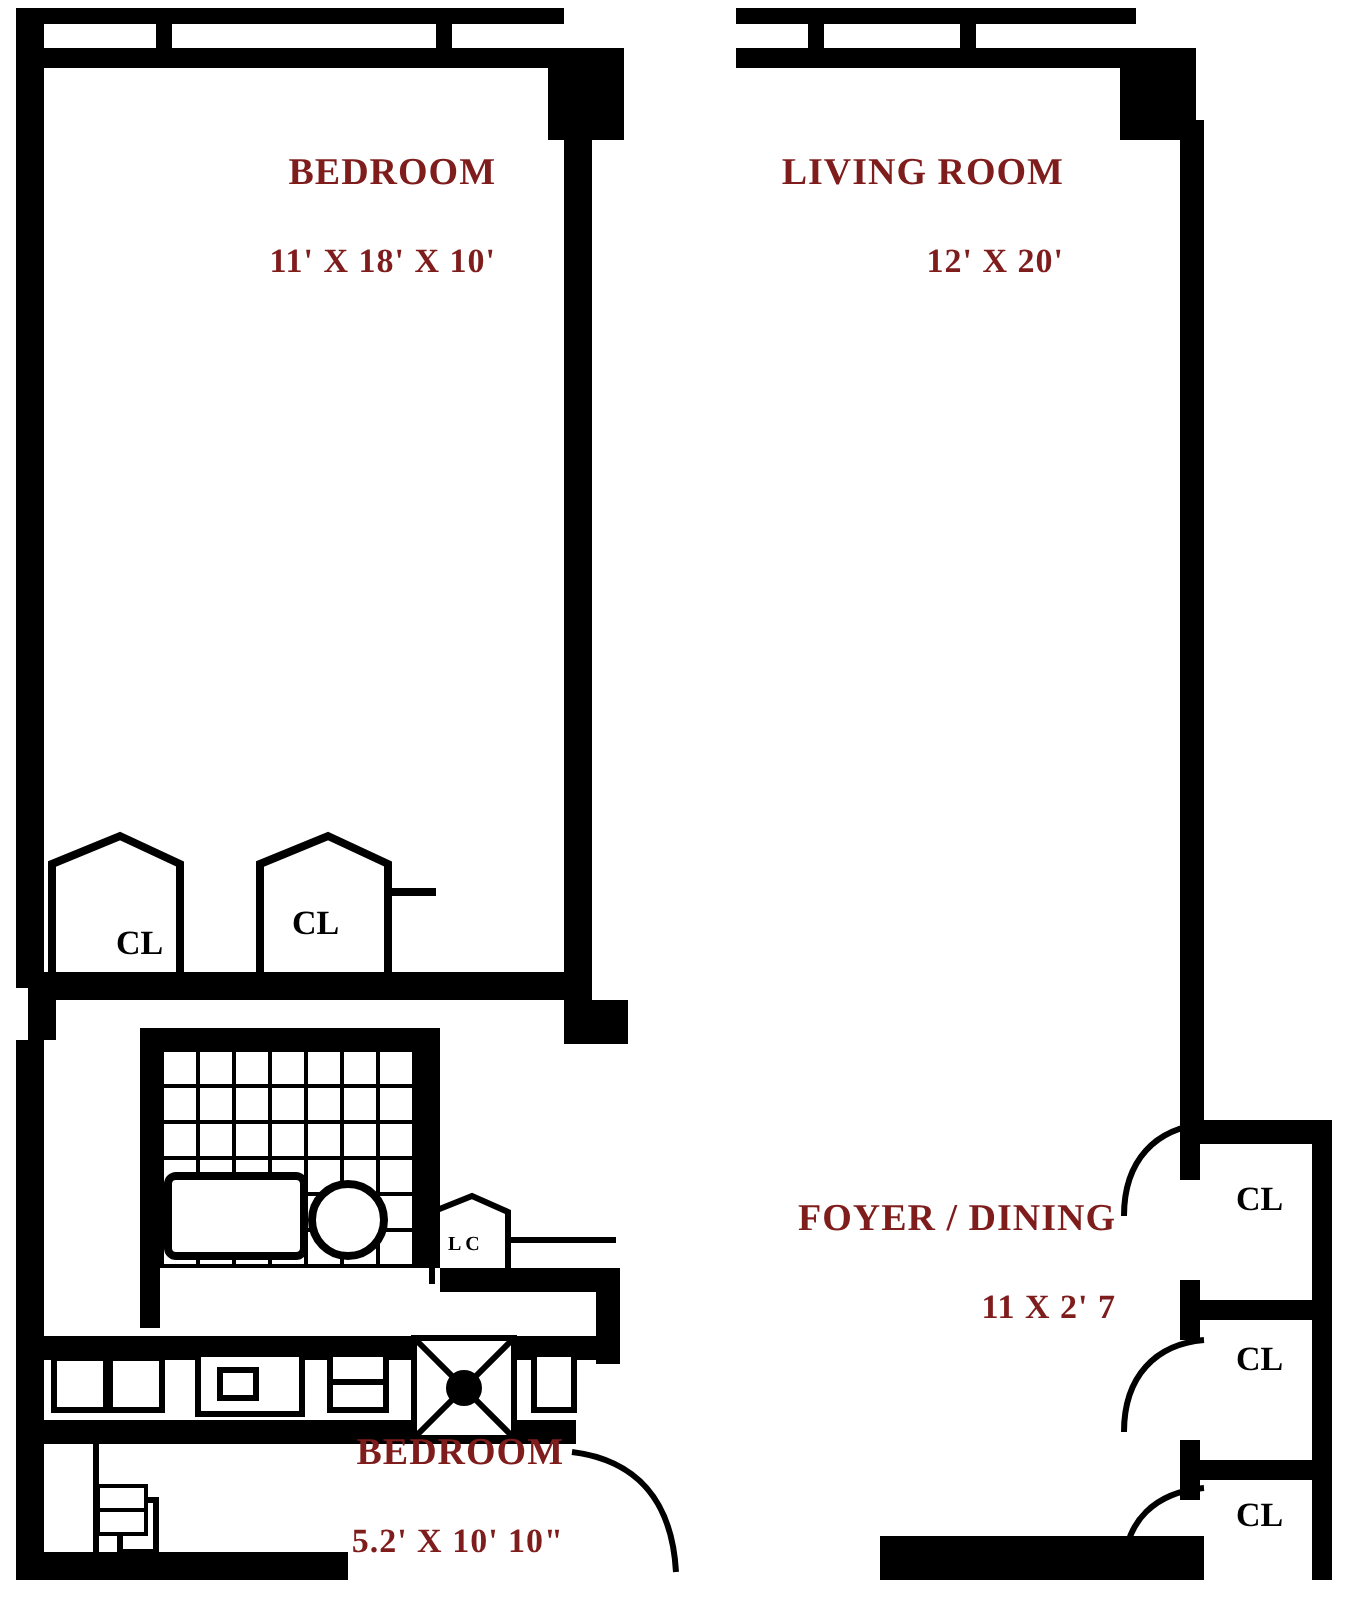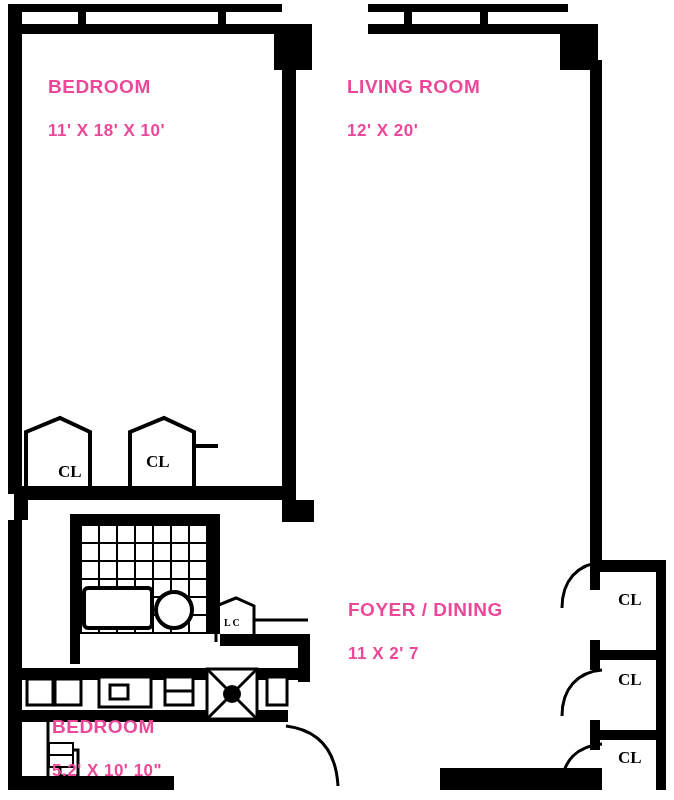--- a/index.html
+++ b/index.html
@@ -6,24 +6,24 @@
   body{font-family:"Liberation Serif", serif;}
   #plan{
     position:relative;
     width:674px;height:800px;
     background:#ffffff;
     overflow:hidden;
   }
   .wall{position:absolute;background:#000000;}
   .room-label{
     position:absolute;
-    text-align:left;
-    font-family:Liberation Sans, sans-serif;
+    text-align:right;
+    font-family:Liberation Serif, serif;
     font-weight:bold;
-    color:#ec4899;
+    color:#7f1d1d;
     line-height:1.35;
     white-space:nowrap;
   }
   .room-label .name{font-size:19px;letter-spacing:0.5px;display:block;}
   .room-label .dims{font-size:17px;letter-spacing:0.5px;display:block;margin-top:20px;}
   .cl-label{
     position:absolute;
     font-family:"Liberation Serif", serif;
     font-weight:bold;
     font-size:17px;
@@ -188,21 +188,21 @@
   <svg class="fixture" style="left:48px;top:742px;" width="26" height="26" viewBox="0 0 26 26">
     <rect x="1" y="1" width="24" height="24" fill="#fff" stroke="#000" stroke-width="2"></rect>
     <line x1="1" y1="13" x2="25" y2="13" stroke="#000" stroke-width="2"></line>
   </svg>
 
   <div class="room-label" style="left:48px;top:74px;width:200px;">
     <span class="name">BEDROOM</span>
     <span class="dims">11' X 18' X 10'</span>
   </div>
 
-  <div class="room-label" style="left:347px;top:74px;width:200px;">
+  <div class="room-label" style="left:332px;top:74px;width:200px;">
     <span class="name">LIVING ROOM</span>
     <span class="dims">12' X 20'</span>
   </div>
 
   <div class="room-label" style="left:348px;top:597px;width:210px;">
     <span class="name">FOYER / DINING</span>
     <span class="dims">11 X 2' 7</span>
   </div>
 
   <div class="room-label" style="left:52px;top:714px;width:230px;">

